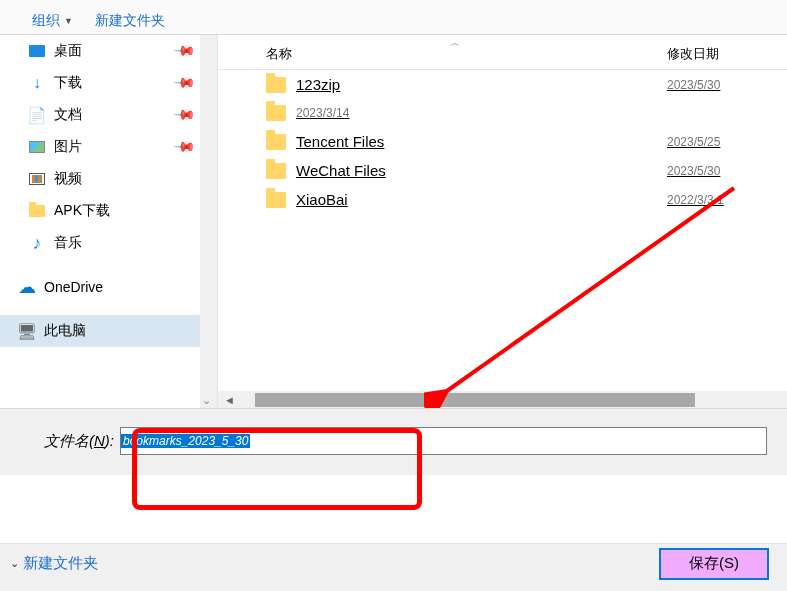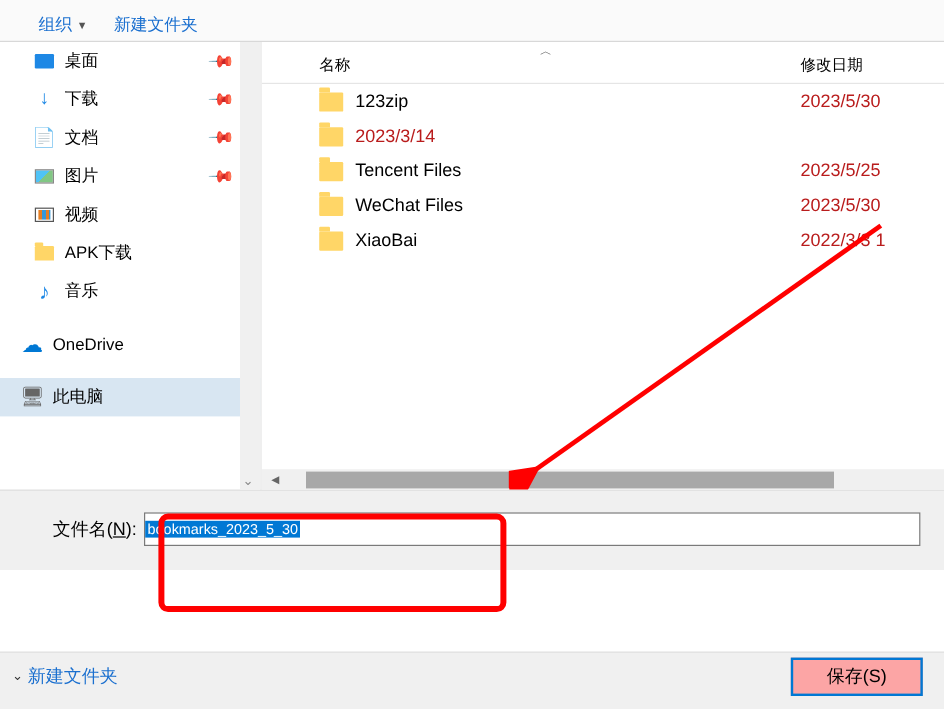--- a/index.html
+++ b/index.html
@@ -109,34 +109,35 @@
     .sort-arrow {
       position: absolute;
       left: 450px;
       top: 36px;
       font-size: 10px;
       color: #555;
     }
     .file-list {
       flex: 1;
       overflow: auto;
+      text-decoration: underline;
     }
     .file-row {
       display: flex;
       align-items: center;
       padding: 6px 0 6px 48px;
       cursor: pointer;
     }
     .file-row .file-icon {
       width: 20px;
       height: 16px;
       margin-right: 10px;
     }
     .file-name { flex: 1; font-size: 15px;}
-    .file-date { width: 120px; font-size: 15px; color: #b91c1c;}
+    .file-date { width: 120px; font-size: 12px; color: #737373;}
     .folder-icon {
       background: #ffd667;
       width: 20px;
       height: 14px;
       border-radius: 1px;
       position: relative;
     }
     .folder-icon::before {
       content: '';
       position: absolute;
@@ -172,20 +173,21 @@
       font-size: 11px;
     }
     .bottom-section {
       background: #f0f0f0;
       padding: 18px 20px 10px 20px;
     }
     .form-row {
       display: flex;
       align-items: center;
       margin-bottom: 10px;
+      font-style: italic;
     }
     .form-label {
       width: 100px;
       text-align: right;
       padding-right: 6px;
       font-size: 15px;
     }
     .form-label u { text-decoration: underline;}
     .form-input {
       flex: 1;
@@ -229,21 +231,21 @@
       align-items: center;
       gap: 4px;
       color: #1a6fcf;
       cursor: pointer;
       font-size: 15px;
     }
     .save-btn {
       width: 110px;
       height: 32px;
       border: 2px solid #0078d4;
-      background: #fca5a5;
+      background: #f0abfc;
       font-size: 15px;
       font-family: inherit;
       cursor: pointer;
     }
     .highlight-box {
       position: absolute;
       left: 132px;
       top: 428px;
       width: 290px;
       height: 82px;

